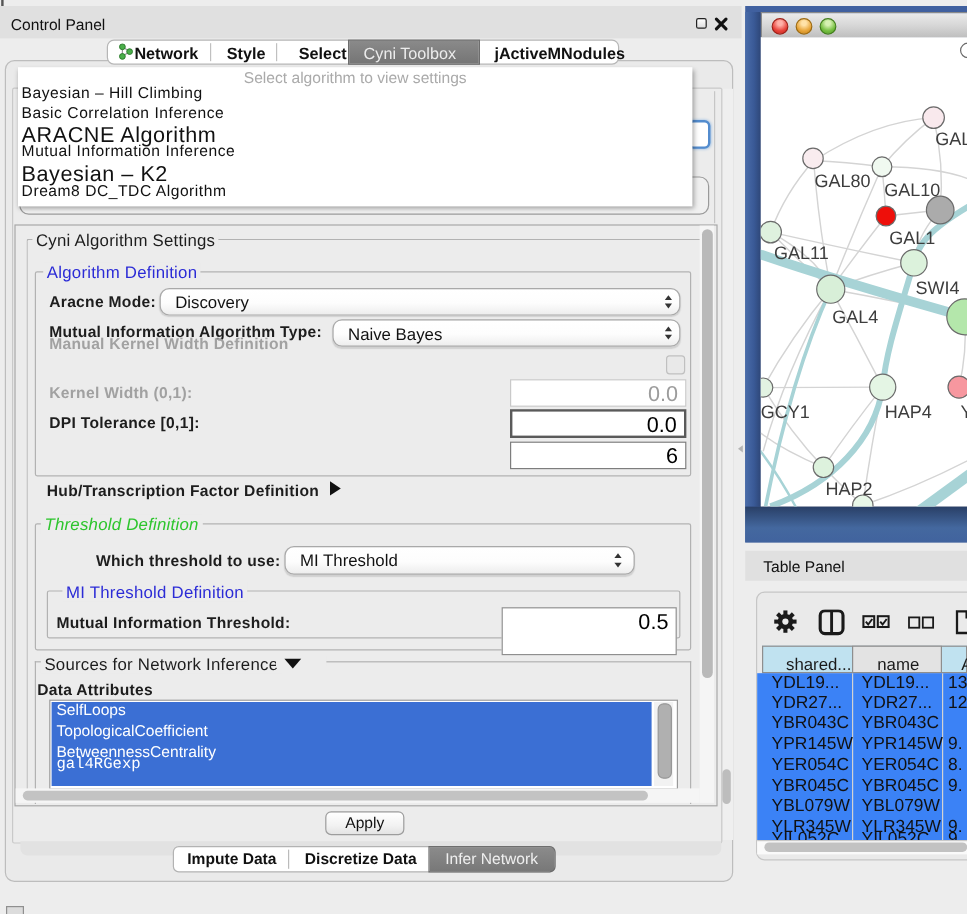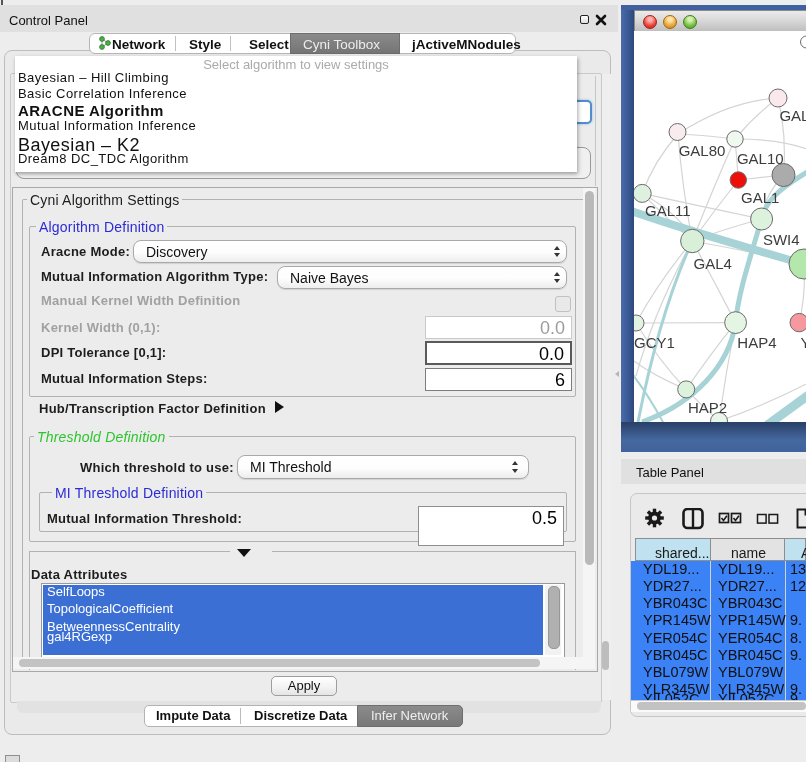--- a/index.html
+++ b/index.html
@@ -64,57 +64,57 @@
       <div class="ct">Discovery</div>
       <div class="arr arrup" style="right:6px;top:4.5px;"></div>
       <div class="arr arrdn" style="right:6px;top:11.5px;"></div>
     </div>
     <div class="lbl abs" style="left:29px;top:82px;">Mutual Information Algorithm Type:</div>
     <div class="combo" style="left:265px;top:79px;width:288px;height:21px;">
       <div class="ct">Naive Bayes</div>
       <div class="arr arrup" style="right:6px;top:4.5px;"></div>
       <div class="arr arrdn" style="right:6px;top:11.5px;"></div>
     </div>
-    <div class="lbl dis abs" style="left:29px;top:106px;">Manual Kernel Width Definition</div>
+    <div class="lbl dis abs" style="left:29px;top:92px;">Manual Kernel Width Definition</div>
     <div class="abs" style="left:543px;top:109px;width:14px;height:14px;background:#e9e9e9;border:1px solid #c0c0c0;border-radius:3px;"></div>
     <div class="lbl dis abs" style="left:29px;top:133px;">Kernel Width (0,1):</div>
     <div class="fld" style="left:413px;top:129px;width:139px;height:20px;border:1px solid #c9c9c9;color:#9c9c9c;padding:1px 6px 0 0;">0.0</div>
     <div class="lbl abs" style="left:29px;top:158px;">DPI Tolerance [0,1]:</div>
     <div class="fld" style="left:413px;top:154px;width:137px;height:19px;border:2px solid #5a5a5a;color:#000;padding:1px 6px 0 0;">0.0</div>
-    <div class="lbl abs" style="left:29px;top:184px;">Mutual Information Steps:</div>
     <div class="fld" style="left:413px;top:181px;width:139px;height:20px;border:1px solid #7d7d7d;color:#000;padding:1px 6px 0 0;">6</div>
 
     <div class="lbl abs" style="left:27px;top:214px;">Hub/Transcription Factor Definition</div>
     <div class="abs" style="left:263px;top:214px;width:0;height:0;border-top:6px solid transparent;border-bottom:6px solid transparent;border-left:9px solid #111;"></div>
 
     <div class="grp" style="left:17px;top:249px;width:545px;height:104px;"></div>
     <div class="grplbl" style="left:22px;top:242px;color:#2dc52d;font-style:italic;">Threshold Definition</div>
     <div class="lbl abs" style="left:68px;top:273px;">Which threshold to use:</div>
     <div class="combo" style="left:225px;top:268px;width:290px;height:22px;">
       <div class="ct">MI Threshold</div>
       <div class="arr arrup" style="right:10px;top:5px;"></div>
       <div class="arr arrdn" style="right:10px;top:12.5px;"></div>
     </div>
 
     <div class="grp" style="left:27px;top:305px;width:526px;height:38px;"></div>
     <div class="grplbl" style="left:40px;top:298px;color:#2b2bd6;">MI Threshold Definition</div>
     <div class="lbl abs" style="left:35px;top:324px;">Mutual Information Threshold:</div>
     <div class="fld" style="left:406px;top:319px;width:138px;height:21px;border:1px solid #8f8f8f;color:#000;padding:1px 6px 16px 0;">0.5</div>
 
     <div class="abs" style="left:17px;top:364px;width:545px;height:119px;border:1px solid #b2b2b2;border-bottom:none;"></div>
+    <div class="grplbl" style="left:22px;top:358px;color:#1d1d1d;font-weight:normal;">Sources for Network Inference</div>
     <div class="abs" style="left:218px;top:359px;width:42px;height:9px;background:#ececec;"></div>
     <div class="abs" style="left:225px;top:362px;width:0;height:0;border-left:7px solid transparent;border-right:7px solid transparent;border-top:8px solid #111;"></div>
     <div class="lbl abs" style="left:19px;top:380px;">Data Attributes</div>
 
     <div class="abs" style="left:29px;top:396px;width:522px;height:73px;background:#fff;border:1px solid #999;"></div>
     <div class="abs" style="left:30.5px;top:397.5px;width:500px;height:70px;background:#3b6fd4;"></div>
     <div class="abs" style="left:35px;top:396.5px;font-size:13px;color:#fff;">SelfLoops</div>
     <div class="abs" style="left:35px;top:414px;font-size:13px;color:#fff;">TopologicalCoefficient</div>
     <div class="abs" style="left:35px;top:431.5px;font-size:13px;color:#fff;">BetweennessCentrality</div>
-    <div class="abs" style="left:35px;top:442px;font-size:13px;color:#fff;">gal4RGexp</div>
+    <div class="abs" style="left:35px;top:442px;font-size:13px;color:#fff;font-family:Liberation Mono, monospace;">gal4RGexp</div>
     <div class="abs" style="left:533px;top:397.5px;width:16px;height:70px;background:#f2f2f2;"></div>
     <div class="abs" style="left:535.5px;top:399px;width:10px;height:61px;background:#b0b0b0;border:1px solid #979797;border-radius:5px;"></div>
   </div>
 
   <div class="abs" style="left:583px;top:188px;width:12px;height:481px;background:#f5f5f5;"></div>
   <div class="abs" style="left:584.5px;top:191px;width:9px;height:374px;background:#b9b9b9;border-radius:5px;"></div>
 
   <div class="abs" style="left:13px;top:657px;width:570px;height:12px;background:#f5f5f5;"></div>
   <div class="abs" style="left:19px;top:659px;width:521px;height:8px;background:#c3c3c3;border-radius:4px;"></div>
 
@@ -142,21 +142,21 @@
   <div class="abs" style="left:112px;top:37px;font-size:13.5px;font-weight:bold;color:#111;">Network</div>
   <div class="abs" style="left:189px;top:37px;font-size:13.5px;font-weight:bold;color:#111;">Style</div>
   <div class="abs" style="left:249px;top:37px;font-size:13.5px;font-weight:bold;color:#111;">Select</div>
   <div class="abs" style="left:303px;top:37px;font-size:13.5px;color:#ececec;">Cyni Toolbox</div>
   <div class="abs" style="left:412px;top:37px;font-size:13.5px;font-weight:bold;color:#111;">jActiveMNodules</div>
 
   <div class="abs" style="left:15px;top:56px;width:562px;height:116px;background:#fff;box-shadow:1px 2px 4px rgba(0,0,0,0.35);z-index:30;"></div>
   <div class="abs" style="left:15px;top:57px;width:562px;text-align:center;font-size:13px;color:#aaa;z-index:31;">Select algorithm to view settings</div>
   <div class="abs" style="left:18px;top:69.5px;font-size:13px;letter-spacing:0.45px;color:#111;z-index:31;">Bayesian – Hill Climbing</div>
   <div class="abs" style="left:18px;top:85.8px;font-size:13px;letter-spacing:0.45px;color:#111;z-index:31;">Basic Correlation Inference</div>
-  <div class="abs" style="left:18px;top:102.1px;font-size:15px;letter-spacing:0.45px;font-weight:bold;color:#111;z-index:31;">ARACNE Algorithm</div>
+  <div class="abs" style="left:18px;top:102.1px;font-size:18px;letter-spacing:0.45px;font-weight:normal;color:#111;z-index:31;">ARACNE Algorithm</div>
   <div class="abs" style="left:18px;top:118.4px;font-size:13px;letter-spacing:0.45px;color:#111;z-index:31;">Mutual Information Inference</div>
   <div class="abs" style="left:18px;top:134.7px;font-size:18px;letter-spacing:0.45px;color:#111;z-index:31;">Bayesian – K2</div>
   <div class="abs" style="left:18px;top:151.4px;font-size:13px;letter-spacing:0.45px;color:#111;z-index:31;">Dream8 DC_TDC Algorithm</div>
 
   <div class="abs" style="left:5px;top:755px;width:13px;height:12px;background:#dcdcdc;border:1px solid #8f8f8f;"></div>
 
   <div class="abs" style="left:615px;top:371px;width:0;height:0;border-top:3px solid transparent;border-bottom:3px solid transparent;border-right:4px solid #b4b4b4;"></div>
 
   <div class="abs" style="left:621px;top:5px;width:185px;height:447px;background:#40609f;"></div>
   <div class="abs" style="left:621px;top:422px;width:185px;height:30px;background:linear-gradient(#293f66,#44689f 60%,#41639e);"></div>

